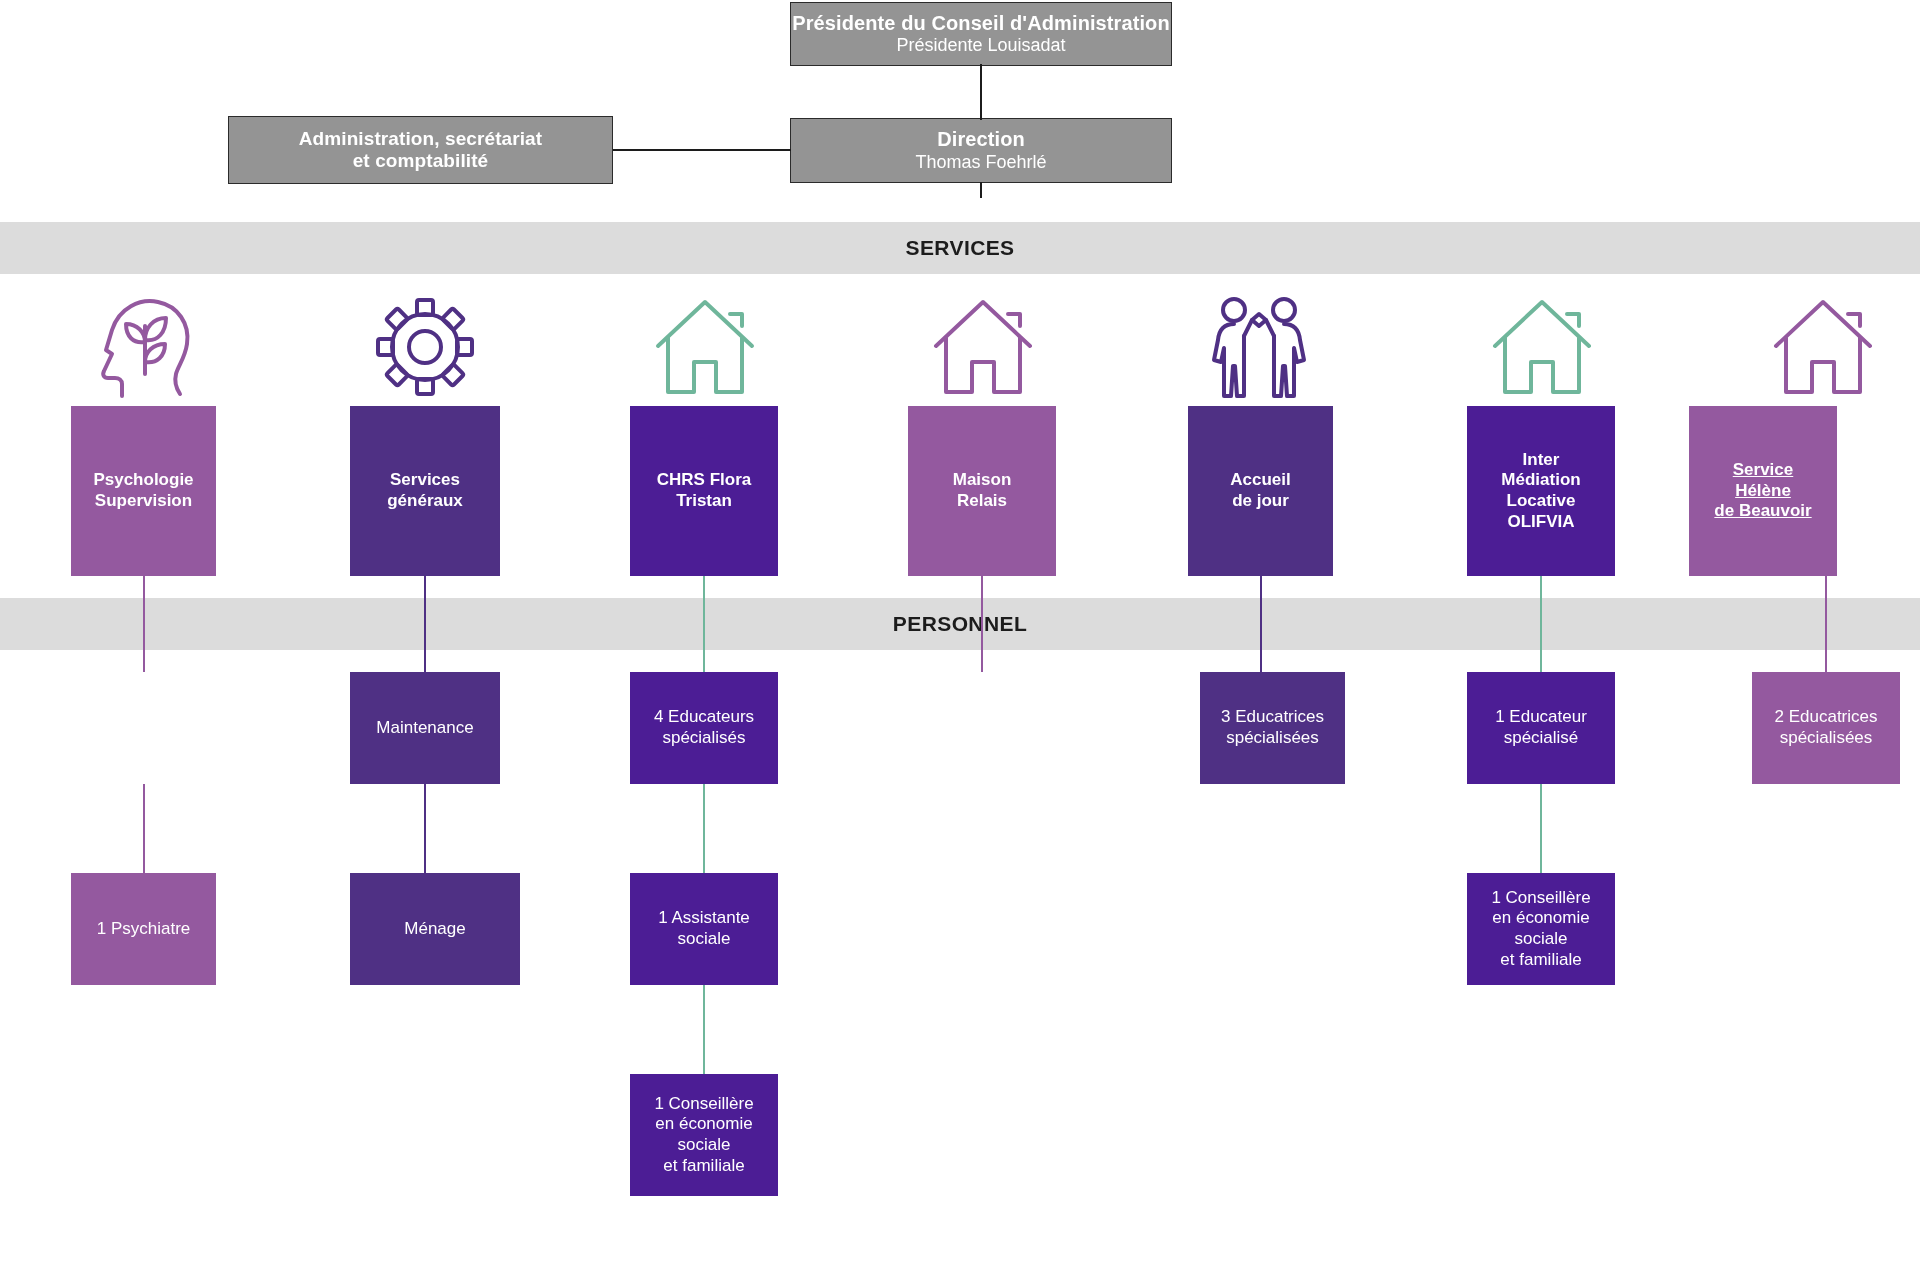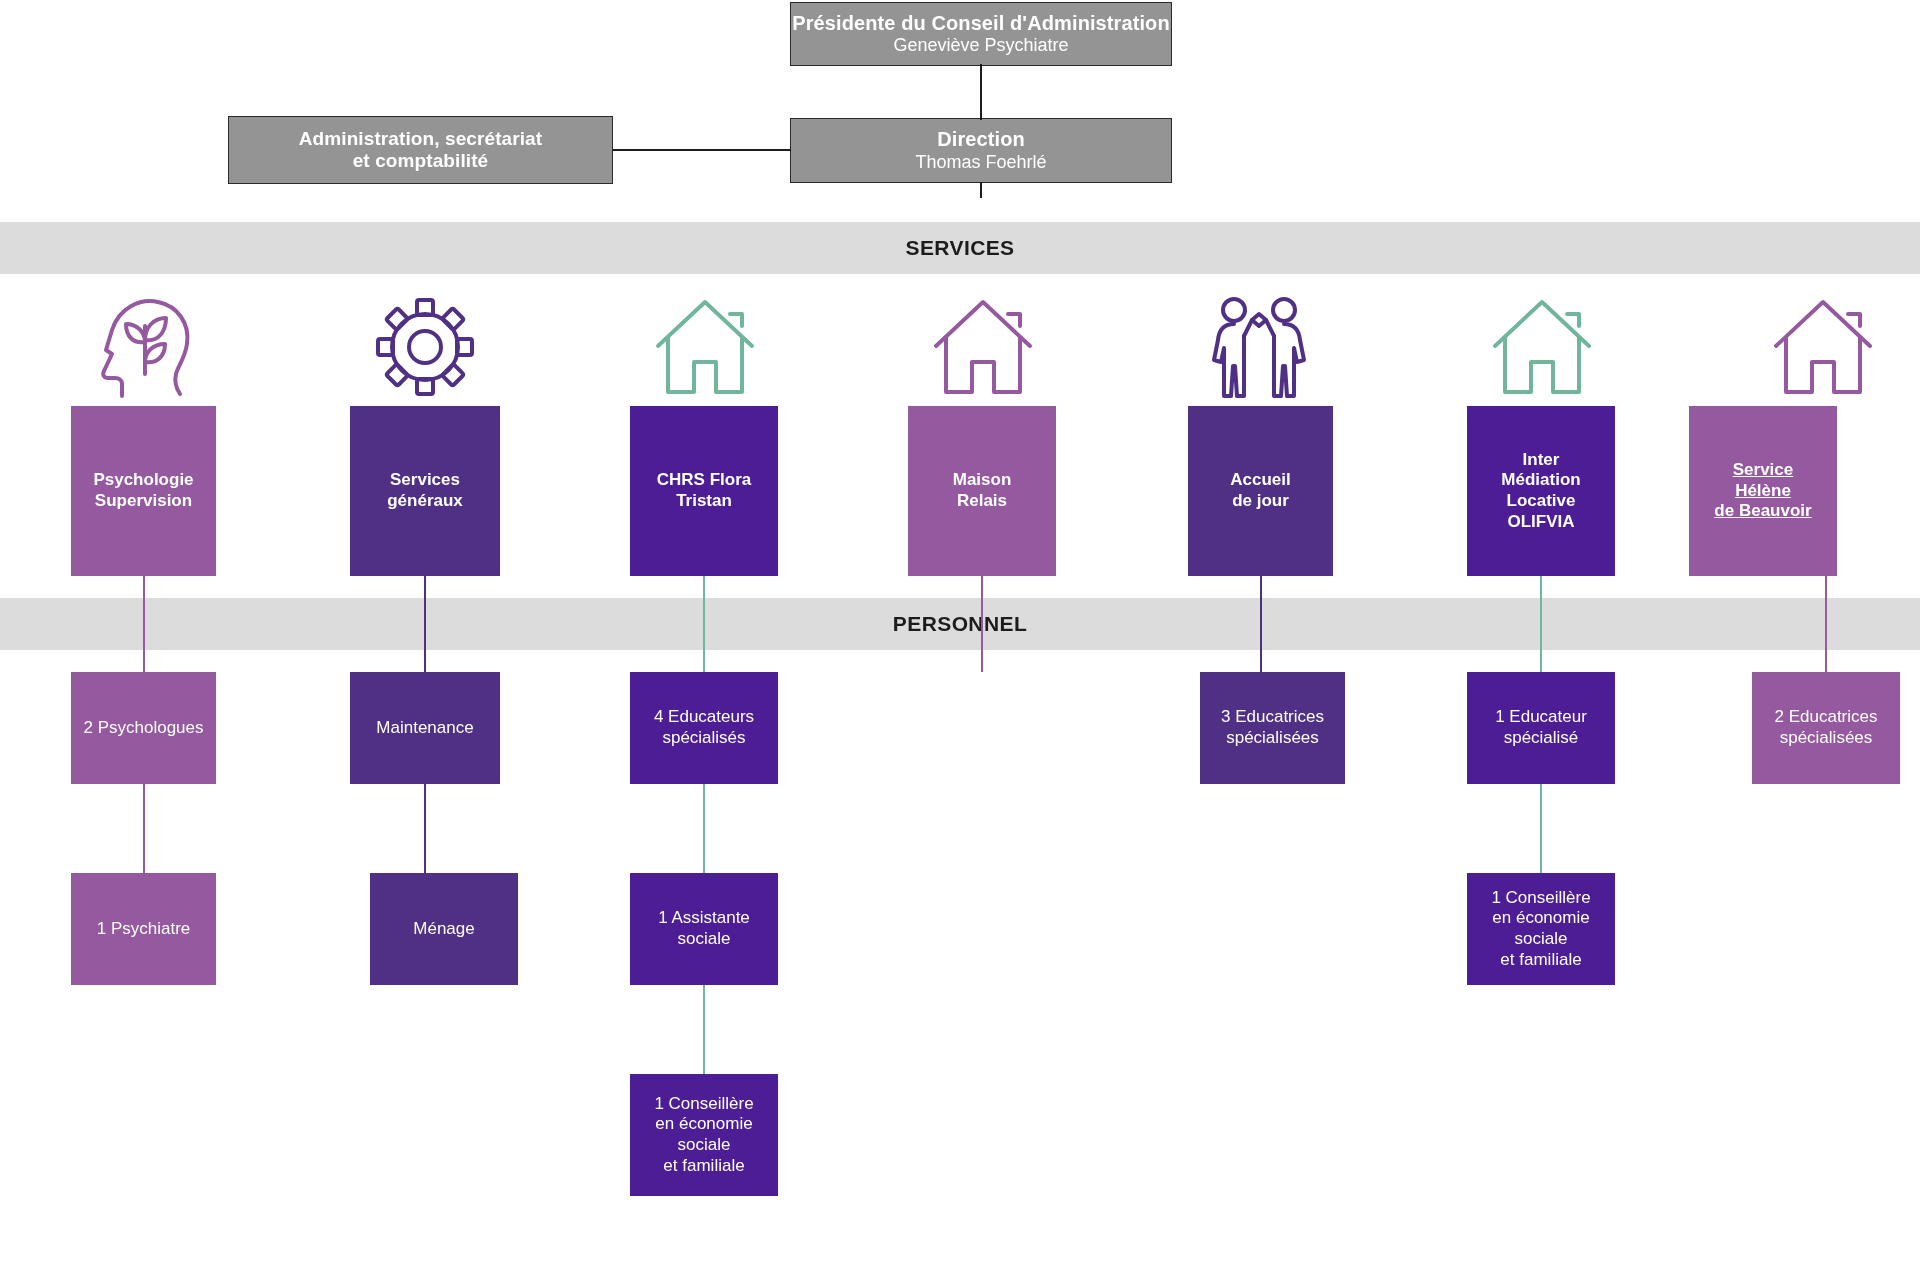--- a/index.html
+++ b/index.html
@@ -77,21 +77,21 @@
   
   .vline{position:absolute;width:2px;}
 </style>
 </head>
 <body>
 
 <div id="chart">
 
   <div class="grey-box" id="box-president">
     <div class="gb-title">Présidente du Conseil d'Administration</div>
-    <div class="gb-sub">Geneviève Psychiatre</div>
+    <div class="gb-sub">Présidente Louisadat</div>
   </div>
 
   <div class="grey-box" id="box-direction">
     <div class="gb-title">Direction</div>
     <div class="gb-sub">Thomas Foehrlé</div>
   </div>
 
   <div class="grey-box" id="box-admin">
     <div class="gb-title">Administration, secrétariat</div>
     <div class="gb-title">et comptabilité</div>
@@ -191,21 +191,20 @@
   </div>
 
   <div class="node service c-purple-light" id="svc-0">Psychologie<br>Supervision</div>
   <div class="node service c-purple-dark" id="svc-1">Services<br>généraux</div>
   <div class="node service c-green" id="svc-2">CHRS Flora<br>Tristan</div>
   <div class="node service c-purple-light" id="svc-3">Maison<br>Relais</div>
   <div class="node service c-purple-dark" id="svc-4">Accueil<br>de jour</div>
   <div class="node service c-green" id="svc-5">Inter<br>Médiation<br>Locative<br>OLIFVIA</div>
   <div class="node service c-purple-light" id="svc-6">Service<br>Hélène<br>de Beauvoir</div>
 
-  <div class="node staff c-purple-light" id="st-0-0">2 Psychologues</div>
   <div class="node staff c-purple-light" id="st-0-1">1 Psychiatre</div>
 
   <div class="node staff c-purple-dark" id="st-1-0">Maintenance</div>
   <div class="node staff c-purple-dark" id="st-1-1">Ménage</div>
 
   <div class="node staff c-green" id="st-2-0">4 Educateurs<br>spécialisés</div>
   <div class="node staff c-green" id="st-2-1">1 Assistante<br>sociale</div>
   <div class="node staff c-green" id="st-2-2">1 Conseillère<br>en économie<br>sociale<br>et familiale</div>
 
 
@@ -246,19 +245,19 @@
 #st-0-0{left:71px;top:672px;width:145px;height:112px;}
 #st-1-0{left:350px;top:672px;width:150px;height:112px;}
 #st-2-0{left:630px;top:672px;width:148px;height:112px;}
 #st-3-0{left:908px;top:672px;width:148px;height:112px;}
 #st-4-0{left:1188px;top:672px;width:145px;height:112px;margin-left:12px;}
 #st-5-0{left:1467px;top:672px;width:148px;height:112px;}
 #st-6-0{left:1752px;top:672px;width:148px;height:112px;text-align:center;}
 
 
 #st-0-1{left:71px;top:873px;width:145px;height:112px;}
-#st-1-1{left:370px;top:873px;width:148px;height:112px;}
+#st-1-1{left:350px;top:873px;width:170px;height:112px;}
 #st-2-1{left:630px;top:873px;width:148px;height:112px;}
 #st-5-1{left:1467px;top:873px;width:148px;height:112px;}
 
 
 #st-2-2{left:630px;top:1074px;width:148px;height:122px;}
 </style>
 
 </body></html>

